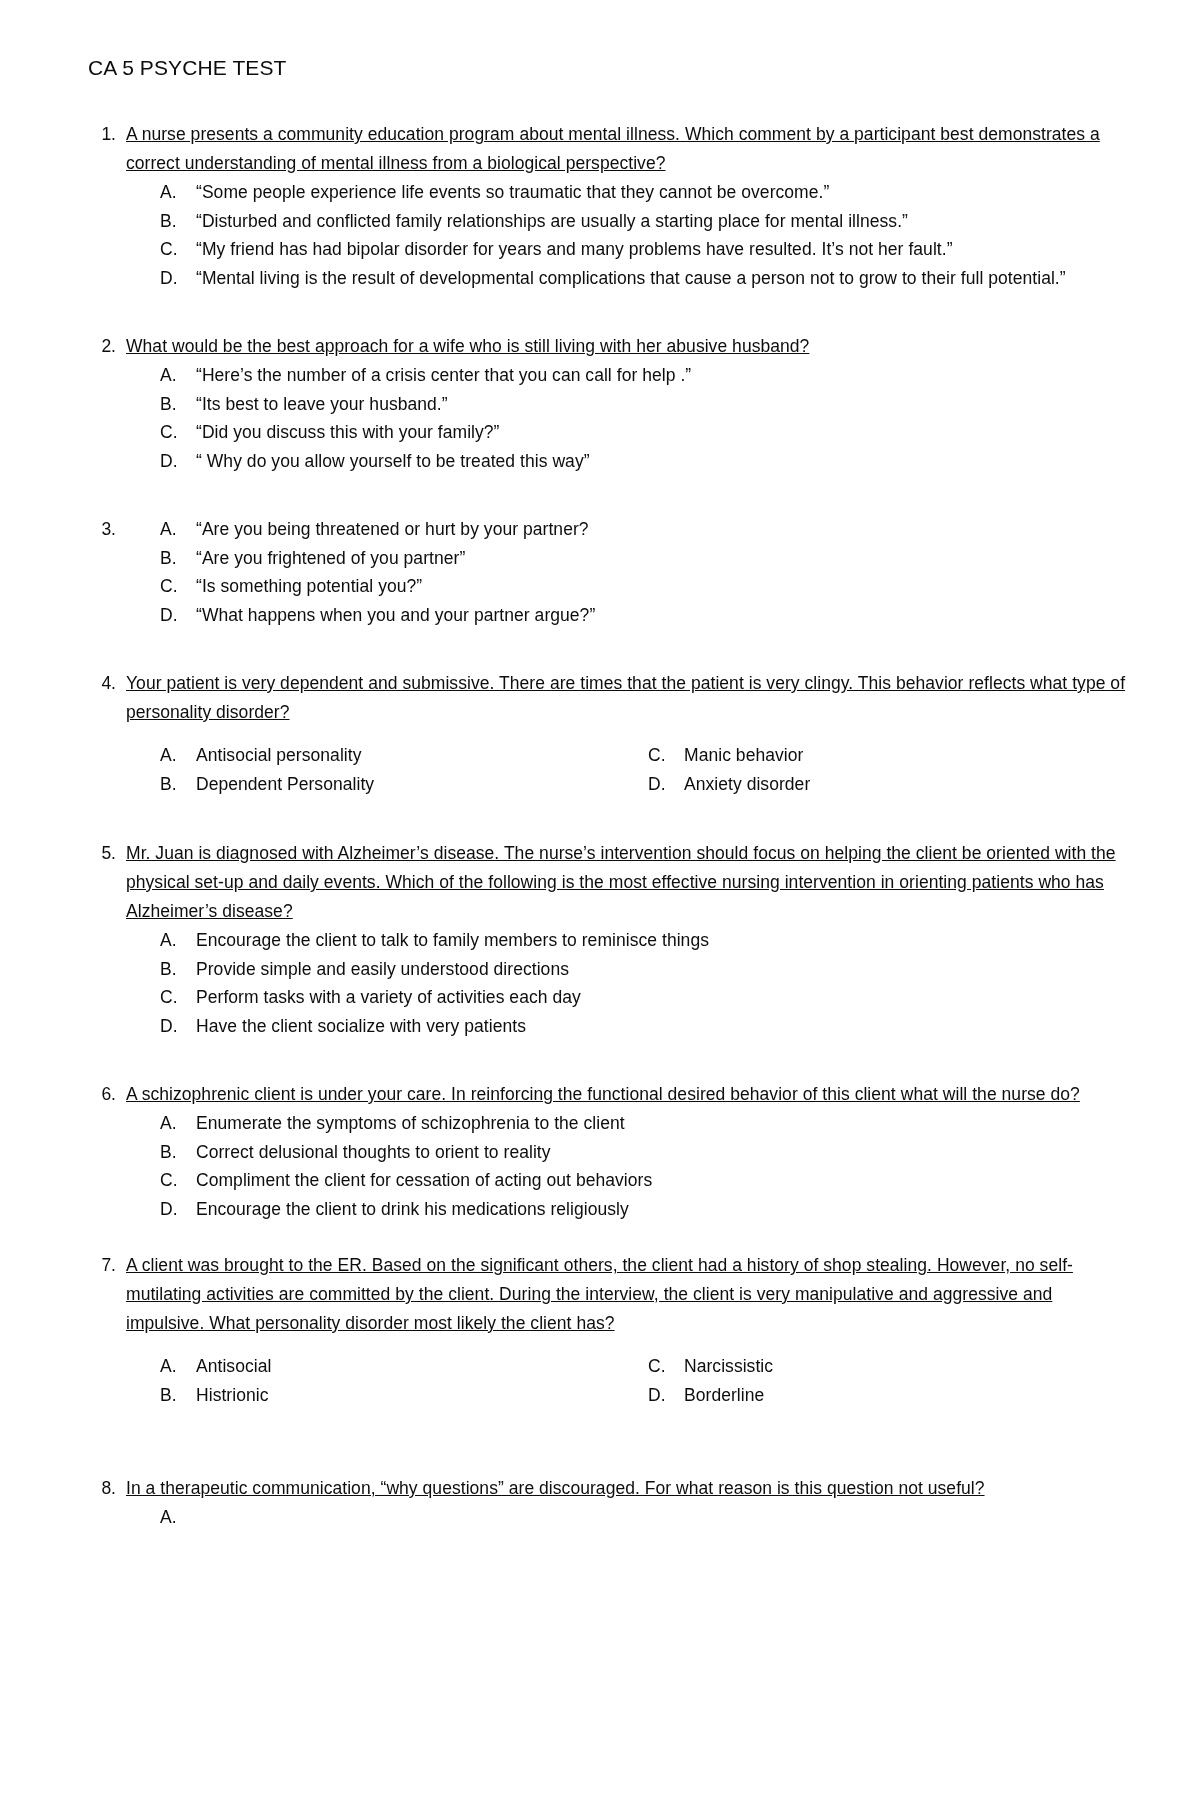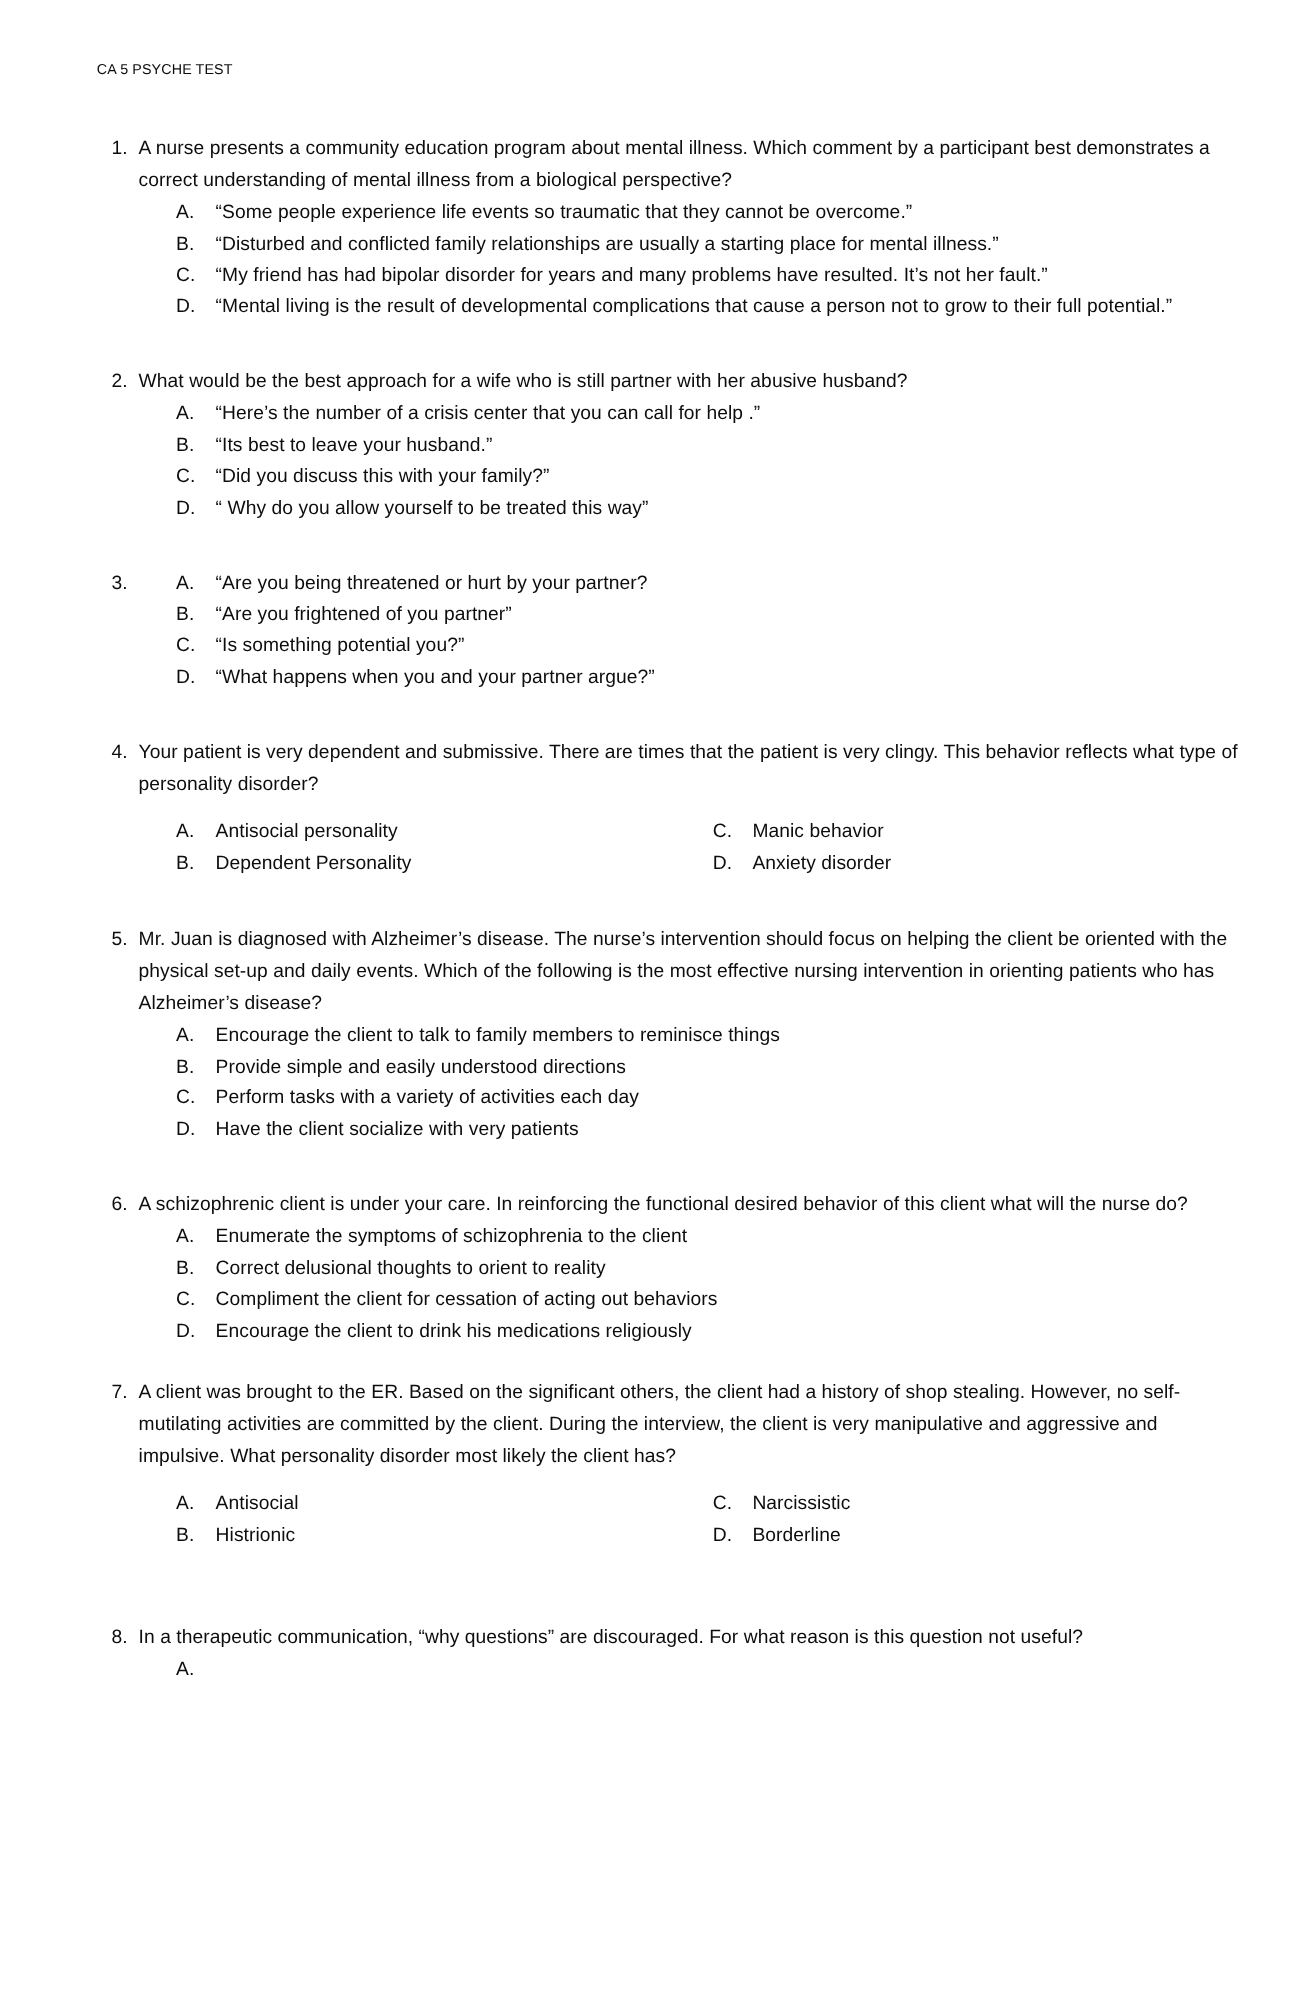--- a/index.html
+++ b/index.html
@@ -18,21 +18,21 @@
     height: 1820px;
     background: #ffffff;
     margin: 0 auto;
     overflow: hidden;
     box-sizing: border-box;
   }
   .doc-header {
     position: absolute;
     left: 88px;
     top: 55px;
-    font-size: 13px;
+    font-size: 21px;
     line-height: 1.25;
     letter-spacing: 0.1px;
     white-space: nowrap;
   }
   .body-area {
     position: absolute;
     left: 0;
     top: 120px;
     width: 1190px;
     padding: 0 64px 0 88px;
@@ -52,20 +52,21 @@
     width: 28px;
     text-align: right;
     font-size: 17.5px;
     line-height: 29px;
   }
   .q-stem {
     font-size: 17.5px;
     line-height: 29px;
     text-align: left;
     letter-spacing: 0.05px;
+    text-decoration: underline;
   }
   
   .opts {
     margin: 0;
     padding: 0 0 0 34px;
   }
   .opt {
     position: relative;
     font-size: 17.5px;
     line-height: 28.5px;
@@ -127,21 +128,21 @@
           <span class="opt-letter">D.</span>
           <span>“Mental living is the result of developmental complications that cause a person not to grow to their full potential.”</span>
         </div>
       </div>
     </div>
 
     <div class="gap-lg"></div>
 
     <div class="q-block">
       <div class="q-num">2.</div>
-      <div class="q-stem">What would be the best approach for a wife who is still partner with her abusive husband?</div>
+      <div class="q-stem">What would be the best approach for a wife who is still living with her abusive husband?</div>
       <div class="opts">
         <div class="opt">
           <span class="opt-letter">A.</span>
           <span>“Here’s the number of a crisis center that you can call for help .”</span>
         </div>
         <div class="opt">
           <span class="opt-letter">B.</span>
           <span>“Its best to leave your husband.”</span>
         </div>
         <div class="opt">

